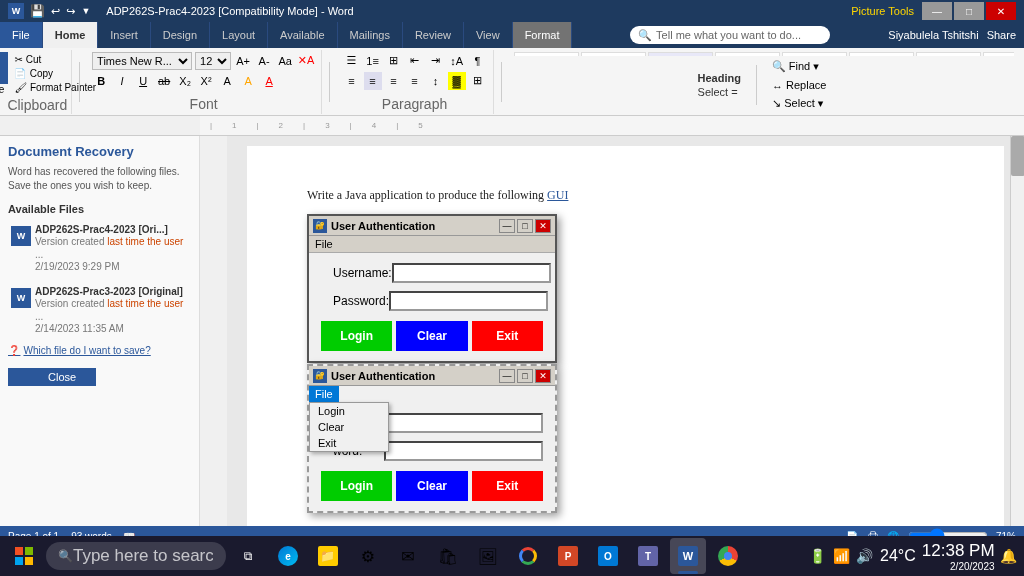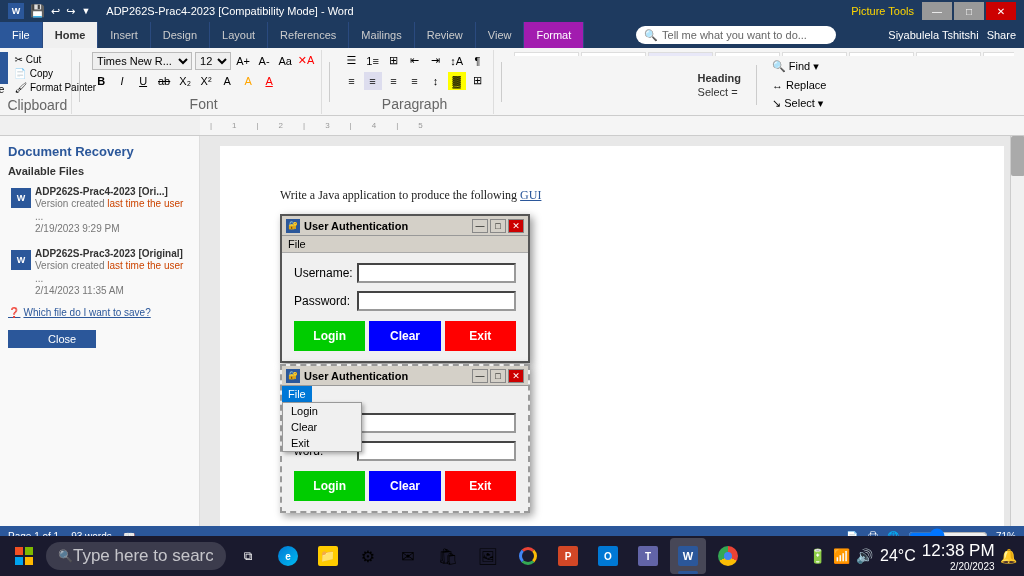--- a/index.html
+++ b/index.html
@@ -145,21 +145,21 @@
       justify-content: space-between;
       padding: 0 4px;
       border-bottom: 1px solid #999;
     }
     .dialog-title-text { font-size: 11px; font-weight: bold; display: flex; align-items: center; gap: 4px; }
     .dialog-title-icon { width: 14px; height: 14px; background: #2b579a; color: white; font-size: 8px; display: flex; align-items: center; justify-content: center; }
     .dialog-controls { display: flex; gap: 2px; }
     .dialog-ctrl-btn { width: 16px; height: 14px; border: 1px solid #888; background: #d4d0c8; font-size: 9px; display: flex; align-items: center; justify-content: center; cursor: pointer; }
     .dialog-body { padding: 10px 12px; }
     .dialog-menu { background: #d4d0c8; padding: 2px 6px; font-size: 11px; border-bottom: 1px solid #aaa; }
-    .form-row { display: flex; align-items: center; margin-bottom: 8px; }
+    .form-row { display: flex; align-items: center; margin-bottom: 8px; margin-left: 12px; }
     .form-label { width: 85px; font-size: 12px; }
     .form-input { flex: 1; height: 20px; border: 2px inset #999; background: white; font-size: 12px; }
     .dialog-buttons { display: flex; justify-content: space-between; margin-top: 10px; gap: 4px; }
     .dialog-btn {
       flex: 1;
       height: 30px;
       border: none;
       color: white;
       font-size: 12px;
       font-weight: bold;
@@ -305,25 +305,25 @@
     </div>
   </div>
 </div>
 
 <div class="ribbon-tabs">
   <div class="ribbon-tab" style="background:#2b579a;color:white;">File</div>
   <div class="ribbon-tab active">Home</div>
   <div class="ribbon-tab">Insert</div>
   <div class="ribbon-tab">Design</div>
   <div class="ribbon-tab">Layout</div>
-  <div class="ribbon-tab">References</div>
+  <div class="ribbon-tab">Available</div>
   <div class="ribbon-tab">Mailings</div>
   <div class="ribbon-tab">Review</div>
   <div class="ribbon-tab">View</div>
-  <div class="ribbon-tab" style="background:#a21caf;color:white;text-align:center;">Format</div>
+  <div class="ribbon-tab" style="background:#737373;color:white;text-align:center;">Format</div>
   <div style="flex:1;display:flex;align-items:center;justify-content:center;">
     <div style="background:white;border-radius:10px;height:18px;display:flex;align-items:center;padding:0 8px;gap:4px;font-size:11px;color:#333;width:200px;">
       <span>🔍</span>
       <span style="color:#666;cursor:text;">Tell me what you want to do...</span>
     </div>
   </div>
   <div style="color:white;font-size:11px;display:flex;align-items:center;gap:8px;padding-right:8px;">
     <span>Siyabulela Tshitshi</span>
     <span style="cursor:pointer;">Share</span>
   </div>
@@ -467,24 +467,25 @@
         <span>|</span>
         <span>3</span>
         <span>|</span>
         <span>4</span>
         <span>|</span>
         <span>5</span>
     </div>
   </div>
 </div>
 
-<div class="app-body" style="height:390px;">
+<div class="app-body" style="height:390px;gap:27px;">
 
   <div class="sidebar">
     <div class="doc-recovery-title">Document Recovery</div>
+    <div class="recovery-desc">Word has recovered the following files. Save the ones you wish to keep.</div>
     <div class="available-files-label">Available Files</div>
 
     <div class="file-item">
       <div class="file-word-icon">W</div>
       <div class="file-info">
         <div class="file-name">ADP262S-Prac4-2023 [Ori...]</div>
         <div class="file-desc">Version created <span style="color:#cc4400;">last time the user</span> ...</div>
         <div class="file-date">2/19/2023 9:29 PM</div>
       </div>
     </div>

